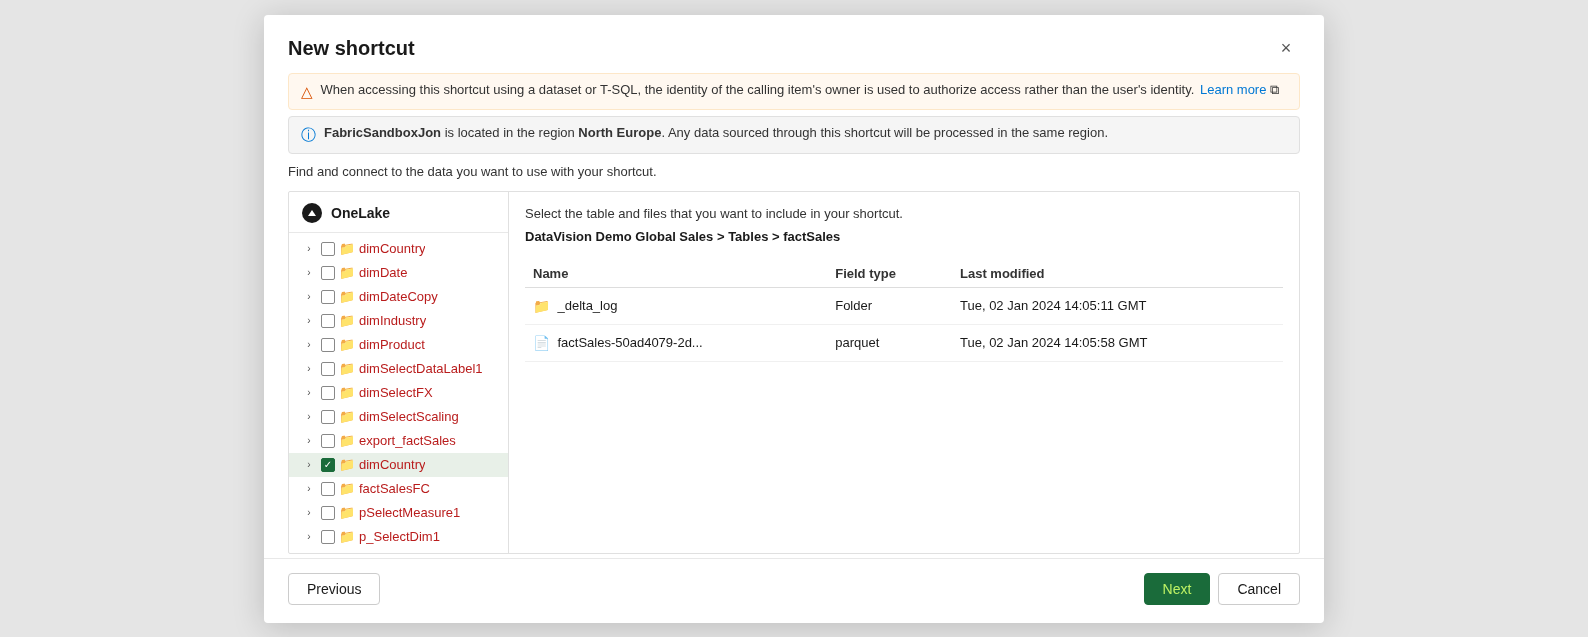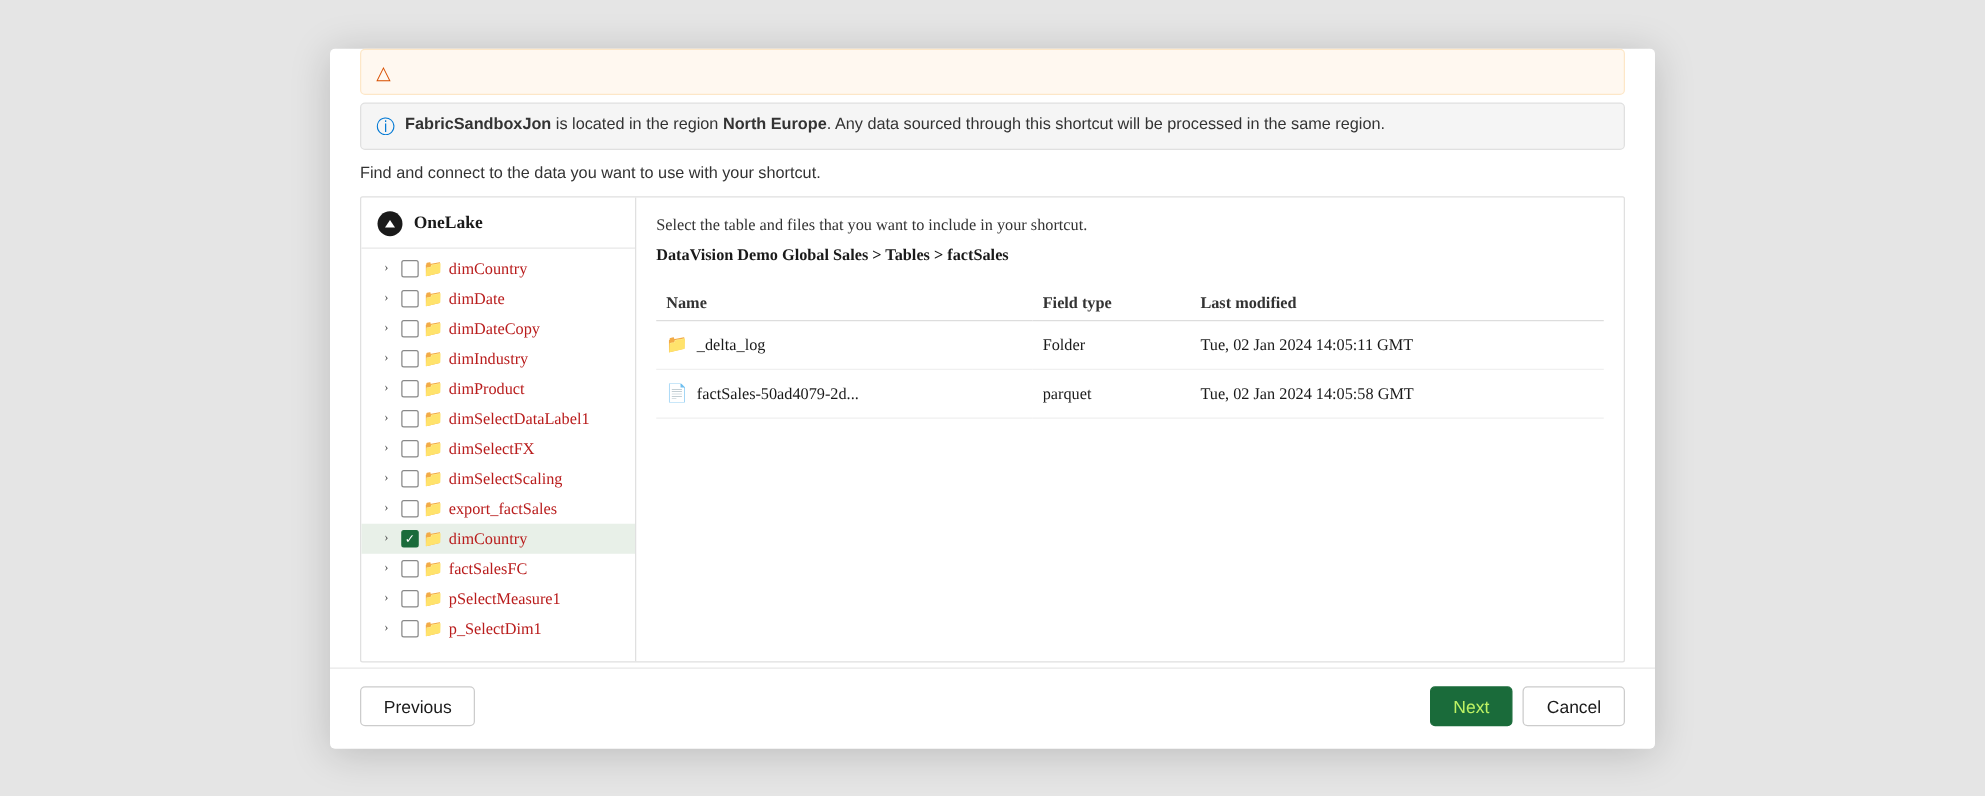--- a/index.html
+++ b/index.html
@@ -108,21 +108,20 @@
       color: #333;
       margin-bottom: 12px;
     }
     .main-content {
       display: flex;
       flex: 1;
       gap: 0;
       border: 1px solid #e0e0e0;
       border-radius: 2px;
       min-height: 340px;
-      font-family: Liberation Serif, serif;
     }
     .sidebar {
       width: 220px;
       border-right: 1px solid #e0e0e0;
       overflow-y: auto;
       flex-shrink: 0;
     }
     .sidebar-header {
       display: flex;
       align-items: center;
@@ -269,25 +268,34 @@
     }
     .sidebar::-webkit-scrollbar { width: 4px; }
     .sidebar::-webkit-scrollbar-thumb { background: #ccc; border-radius: 4px; }
   </style>
 </head>
 <body>
 
 <div class="dialog-backdrop">
   <div class="dialog">
 
+    <div class="dialog-header">
+      <span class="dialog-title">New shortcut</span>
+      <button class="close-btn">×</button>
+    </div>
 
     <div class="dialog-body">
 
       <div class="alert-warning">
         <span class="warn-icon">△</span>
+        <span>
+          <span>When accessing this shortcut using a dataset or T-SQL, the identity of the calling item's owner is used to authorize access rather than the user's identity.</span>
+          <a class="learn-more" href="#">Learn more</a>
+          <span> ⧉</span>
+        </span>
       </div>
 
       <div class="alert-info">
         <span class="info-icon">ⓘ</span>
         <span>
           <strong>FabricSandboxJon</strong><span> is located in the region </span><strong>North Europe</strong><span>. Any data sourced through this shortcut will be processed in the same region.</span>
         </span>
       </div>
 
       <div class="subtitle">Find and connect to the data you want to use with your shortcut.</div>

